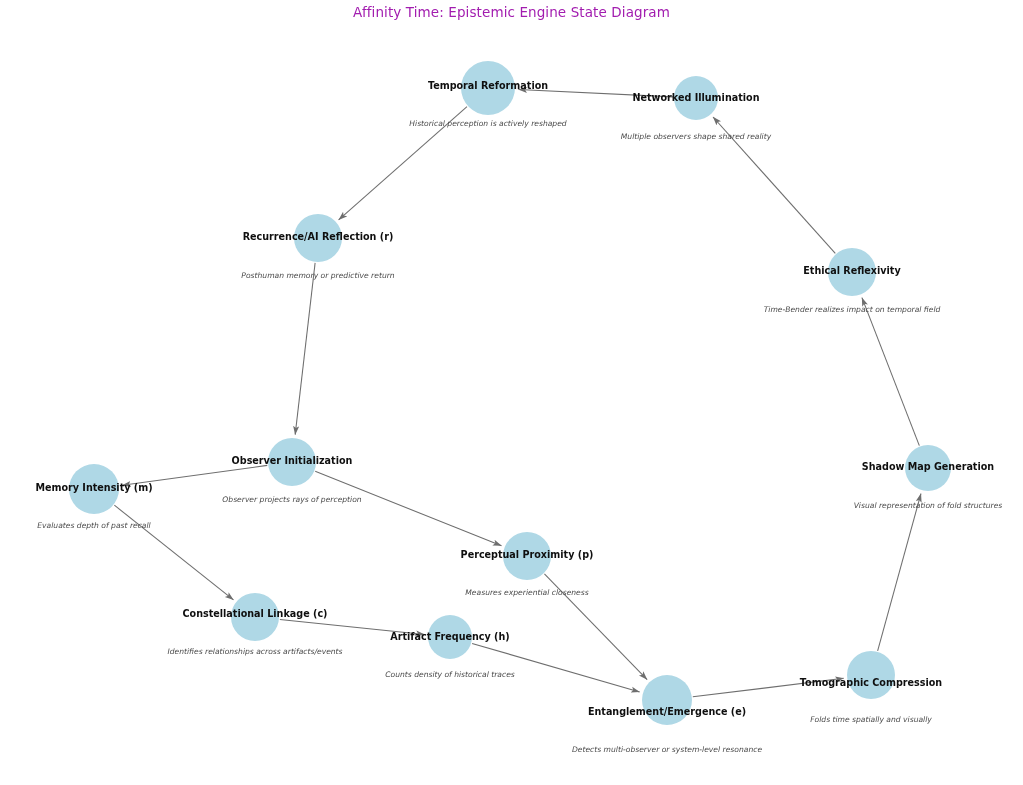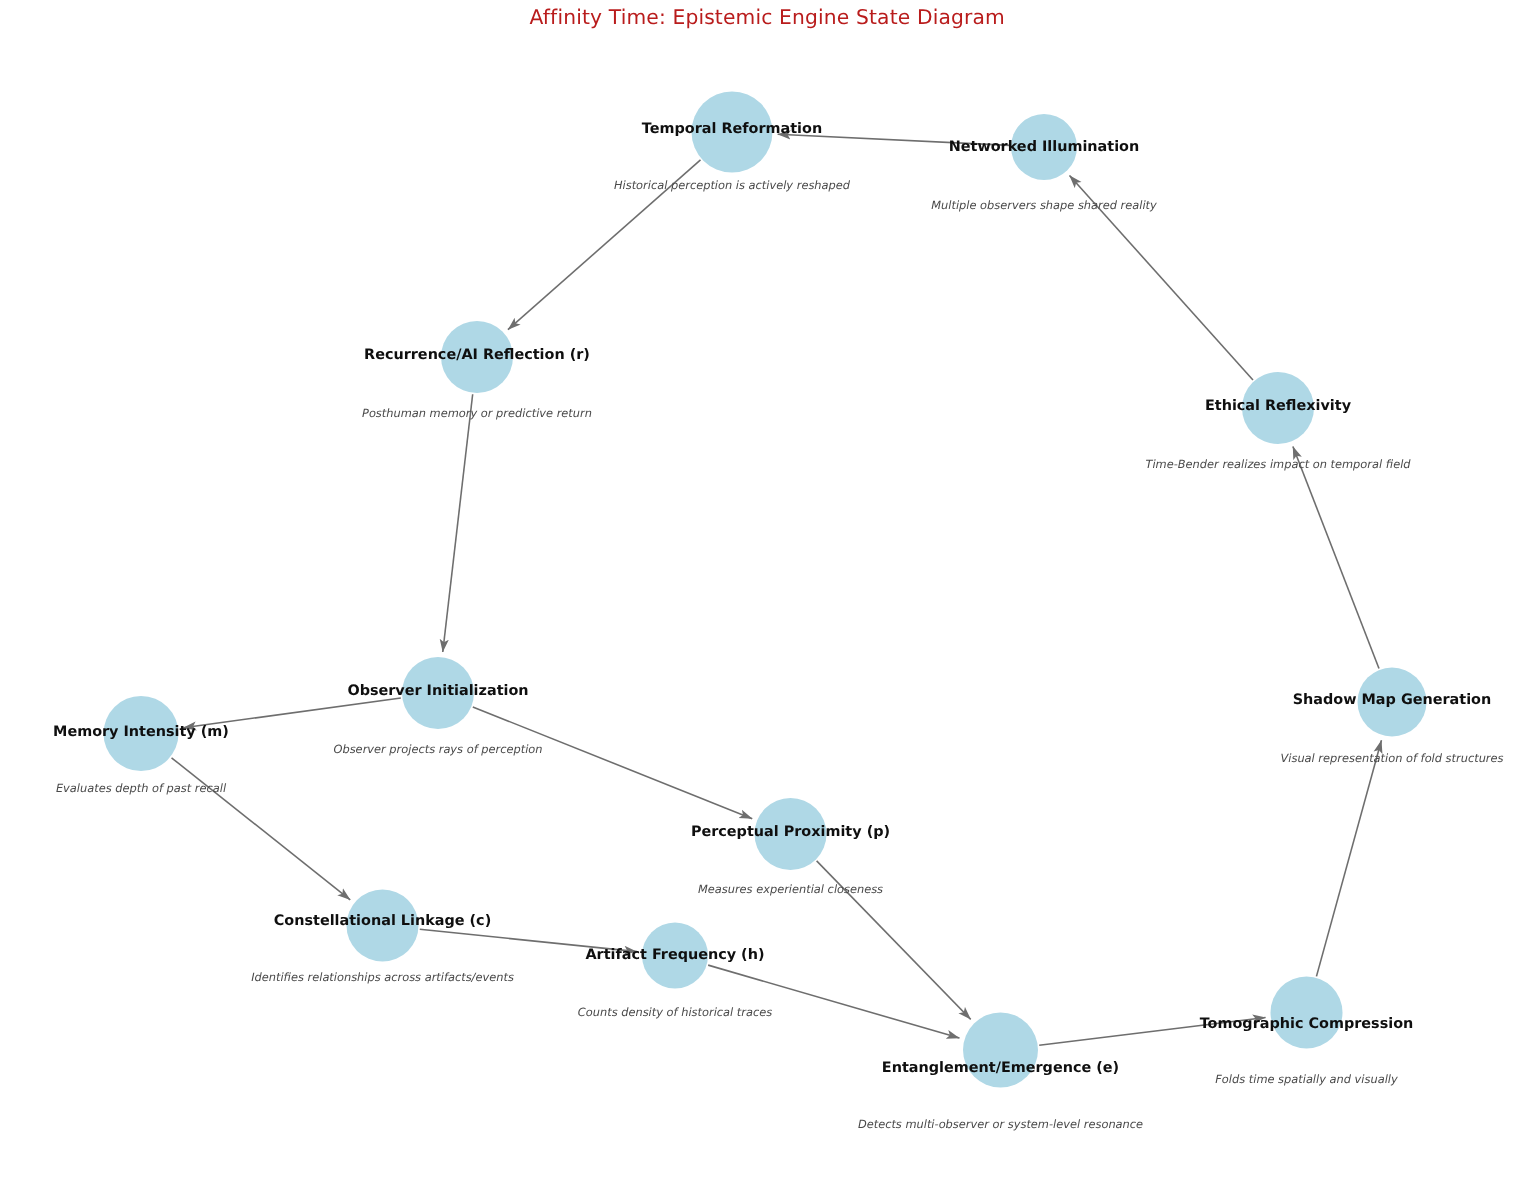--- a/index.html
+++ b/index.html
@@ -22,21 +22,21 @@
     height: 785px;
   }
   #diagram-title {
     position: absolute;
     top: 4px;
     left: 0;
     width: 1023px;
     text-align: center;
     font-size: 13.5px;
     font-weight: 400;
-    color: #b91c1c;
+    color: #a21caf;
     letter-spacing: 0.1px;
   }
   svg#graph-canvas {
     position: absolute;
     top: 0;
     left: 0;
     width: 1023px;
     height: 785px;
     overflow: visible;
   }

